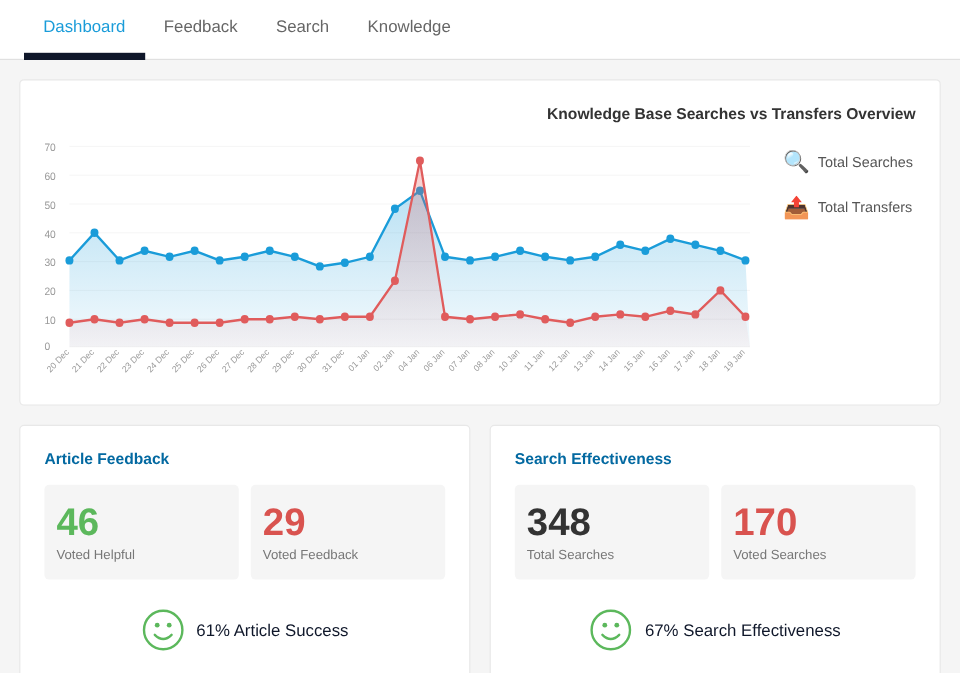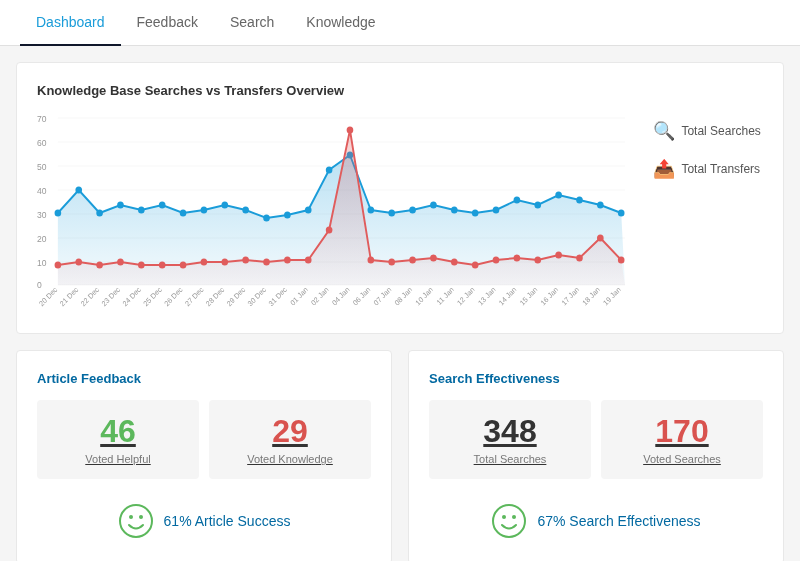--- a/index.html
+++ b/index.html
@@ -26,40 +26,41 @@
     .tab-item {
       padding: 14px 16px;
       cursor: pointer;
       color: #666;
       font-size: 14px;
       border-bottom: 2px solid transparent;
       margin-bottom: -1px;
     }
     .tab-item.active {
       color: #1a9cd9;
-      border-bottom: 2px solid #0f172a;
+      border-bottom: 6px solid #0f172a;
     }
     
     .main-content {
       padding: 16px;
       background: #f5f5f5;
     }
     
     .chart-card {
       background: #fff;
       border: 1px solid #e8e8e8;
       border-radius: 4px;
       padding: 20px;
       margin-bottom: 16px;
     }
     .chart-title {
       font-size: 13px;
       font-weight: 600;
       color: #333;
       margin-bottom: 12px;
+      text-align: right;
     }
     .chart-area {
       display: flex;
       align-items: flex-start;
       gap: 28px;
     }
     .chart-svg-container {
       flex: 1;
     }
     .chart-legend {
@@ -97,22 +98,20 @@
     .stat-boxes {
       display: grid;
       grid-template-columns: 1fr 1fr;
       gap: 10px;
       margin-bottom: 14px;
     }
     .stat-box {
       background: #f5f5f5;
       border-radius: 4px;
       padding: 14px 10px;
-      text-align: center;
-      text-decoration: underline;
     }
     .stat-number {
       font-size: 32px;
       font-weight: 600;
       line-height: 1.1;
     }
     .stat-number.green { color: #5cb85c; }
     .stat-number.red { color: #d9534f; }
     .stat-number.dark { color: #333; }
     .stat-label {
@@ -126,21 +125,21 @@
       justify-content: center;
       gap: 10px;
       padding: 10px 0 4px;
     }
     .smiley {
       width: 36px;
       height: 36px;
     }
     .success-text {
       font-size: 14px;
-      color: #0369a1;
+      color: #0f172a;
     }
   </style>
 </head>
 <body>
 
 <div class="app-container">
 
   <nav class="tab-bar">
     <div class="tab-item active">Dashboard</div>
     <div class="tab-item">Feedback</div>
@@ -305,21 +304,21 @@
 
       <div class="stat-card">
         <div class="stat-card-title">Article Feedback</div>
         <div class="stat-boxes">
           <div class="stat-box">
             <div class="stat-number green">46</div>
             <div class="stat-label">Voted Helpful</div>
           </div>
           <div class="stat-box">
             <div class="stat-number red">29</div>
-            <div class="stat-label">Voted Knowledge</div>
+            <div class="stat-label">Voted Feedback</div>
           </div>
         </div>
         <div class="success-row">
           <svg class="smiley" viewBox="0 0 36 36">
             <circle cx="18" cy="18" r="16" fill="none" stroke="#5cb85c" stroke-width="2"></circle>
             <circle cx="13" cy="14" r="2" fill="#5cb85c"></circle>
             <circle cx="23" cy="14" r="2" fill="#5cb85c"></circle>
             <path d="M11 22 Q18 29 25 22" fill="none" stroke="#5cb85c" stroke-width="2" stroke-linecap="round"></path>
           </svg>
           <span class="success-text">61% Article Success</span>

